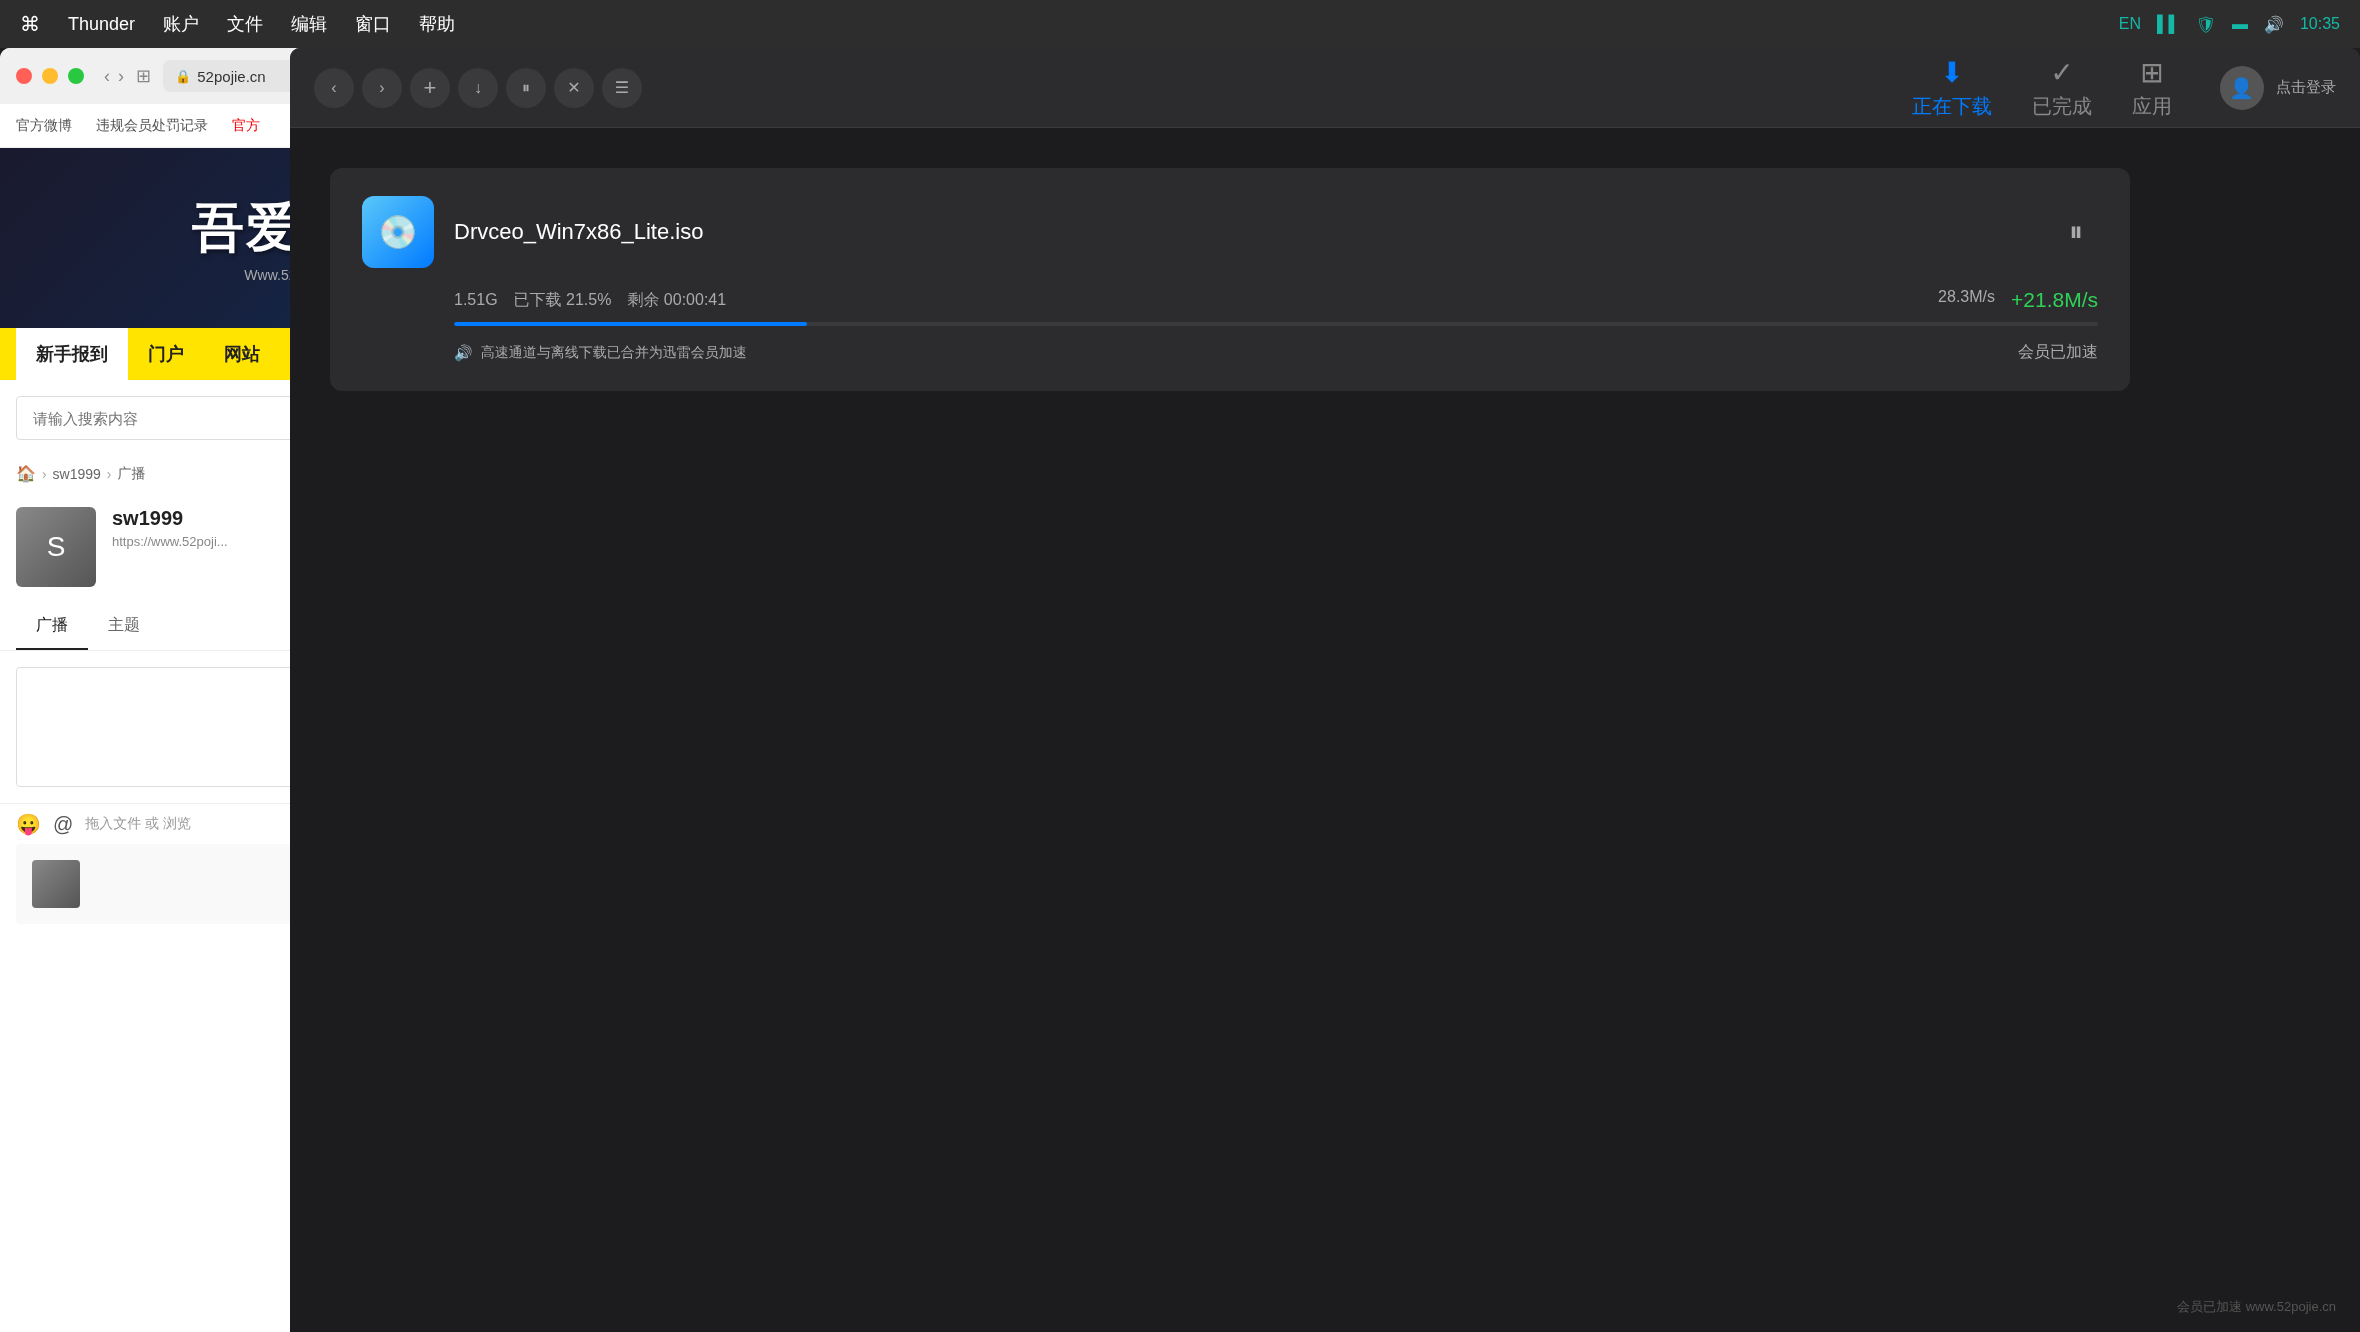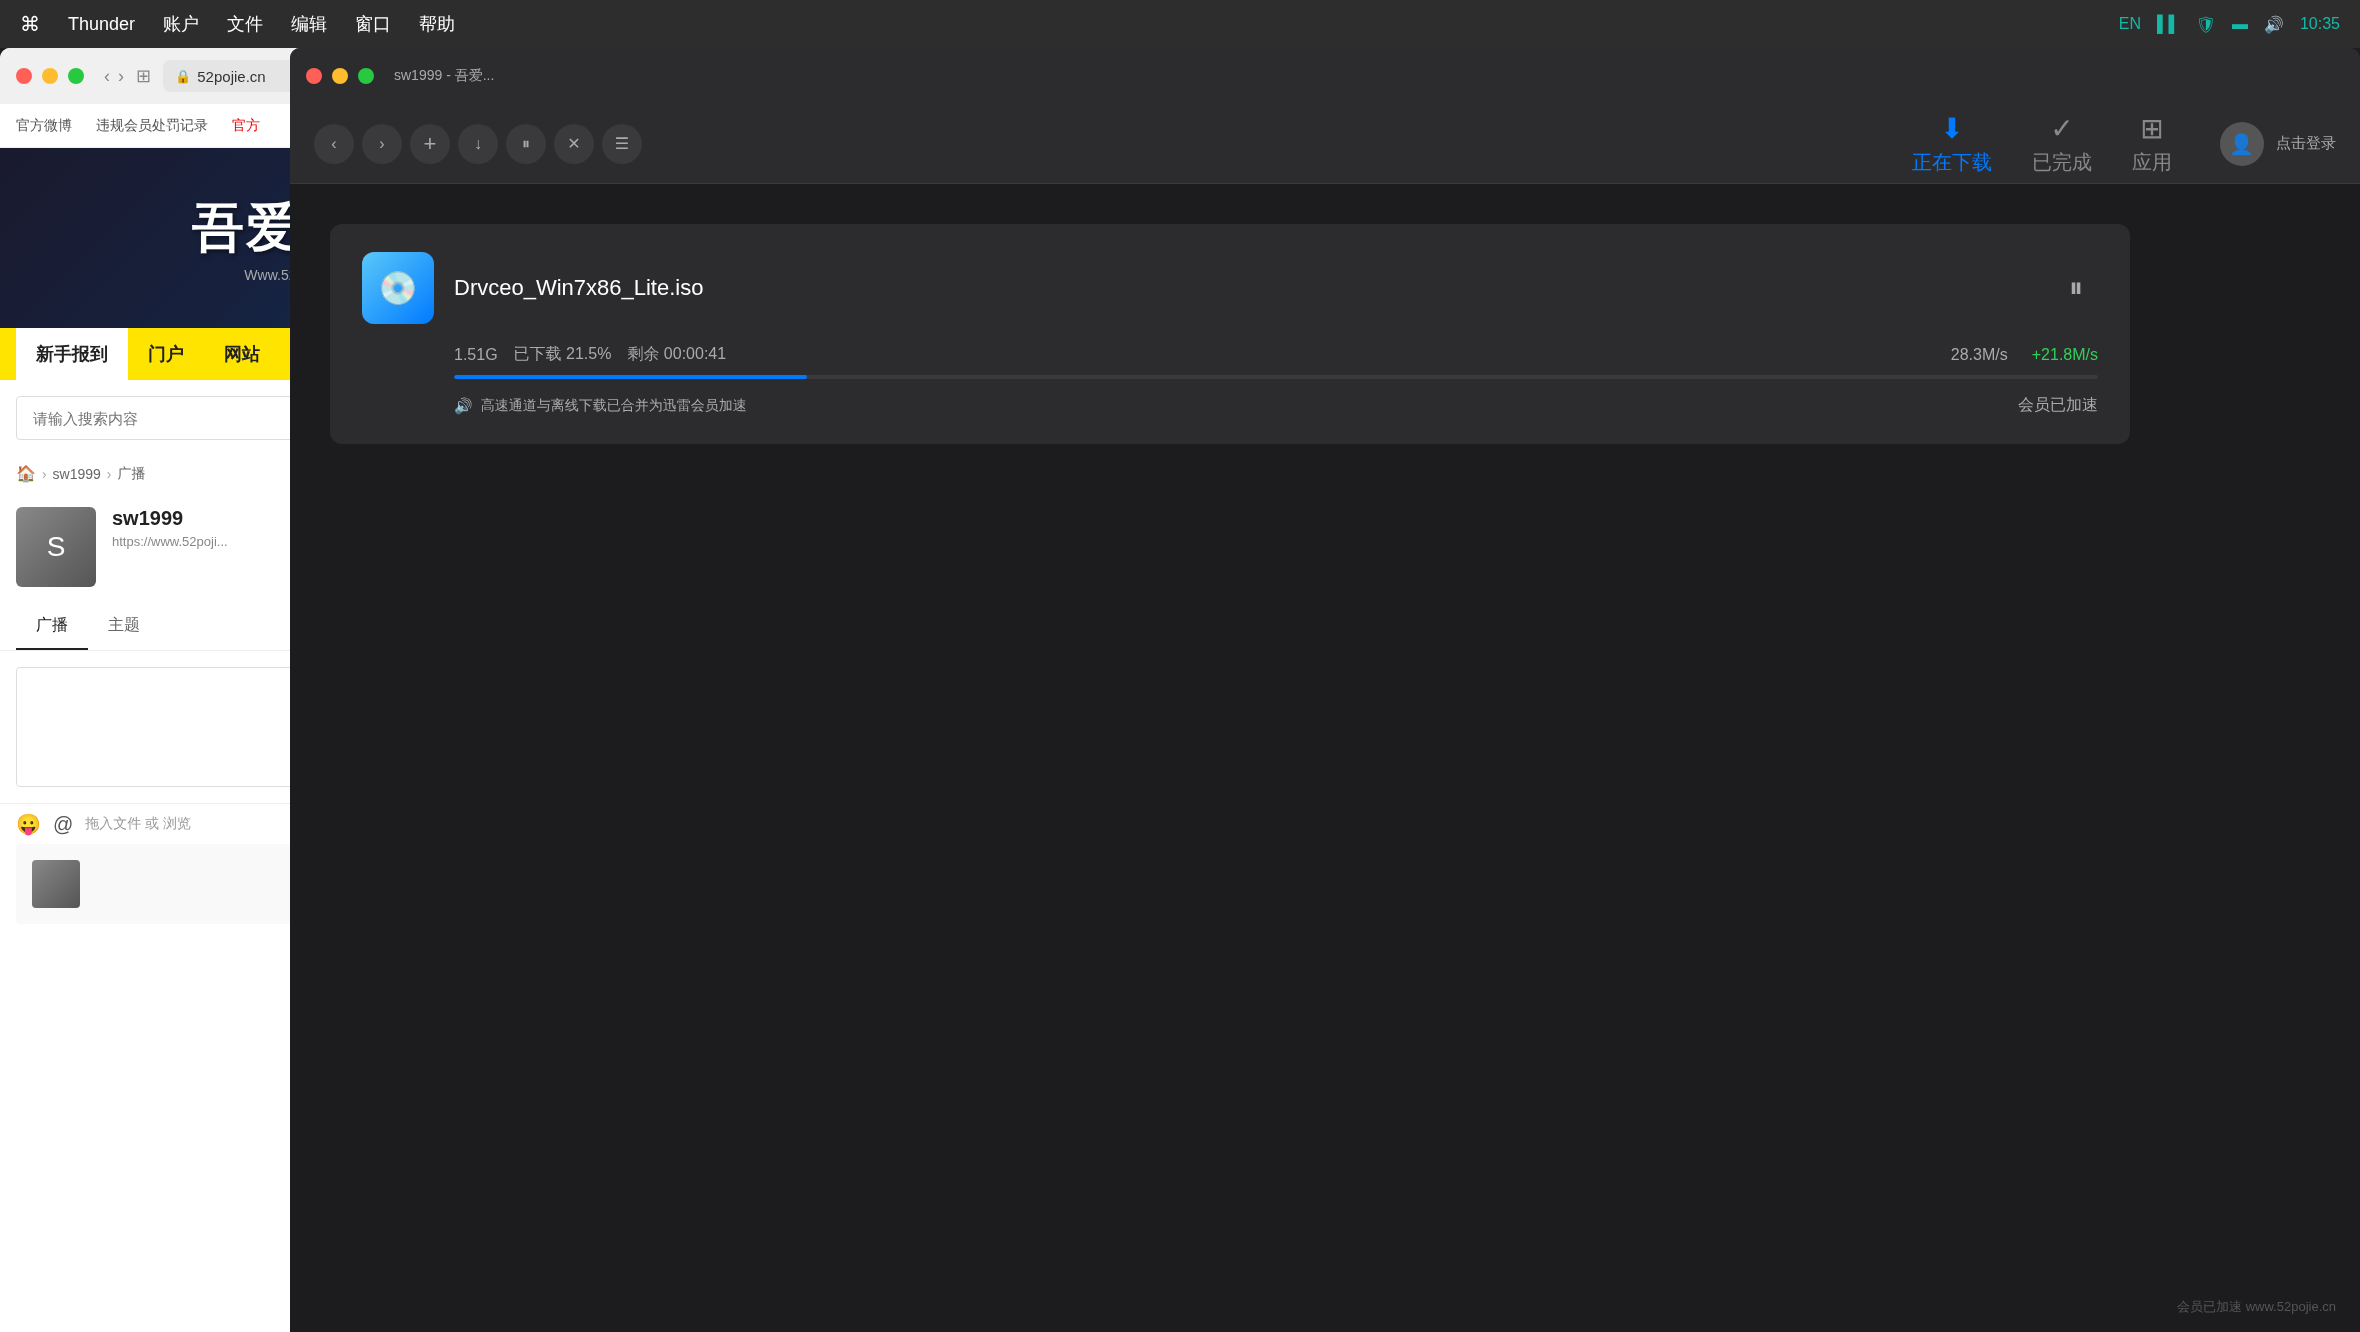--- a/index.html
+++ b/index.html
@@ -500,21 +500,21 @@
       margin-bottom: 10px;
       font-size: 16px;
       color: #aaa;
     }
     .dl-speed-right {
       margin-left: auto;
       display: flex;
       gap: 16px;
     }
     .dl-speed { color: #aaa; font-size: 16px; }
-    .dl-speed-accel { color: #30d158; font-size: 16px; margin-left: 8px; }
+    .dl-speed-accel { color: #30d158; font-size: 21px; }
     .dl-progress-bar {
       height: 4px;
       background: #3a3a3c;
       border-radius: 2px;
       overflow: hidden;
       margin-bottom: 16px;
     }
     .dl-progress-fill {
       height: 100%;
       background: #007aff;
@@ -650,28 +650,20 @@
     </div>
 
     <div class="post-item">
       <div class="post-avatar"></div>
     </div>
   </div>
 </div>
 
 <div class="download-window">
 
-  <div class="dl-titlebar">
-    <div class="dl-traffic-lights">
-      <div class="dl-tl dl-tl-close"></div>
-      <div class="dl-tl dl-tl-min"></div>
-      <div class="dl-tl dl-tl-max"></div>
-    </div>
-    <span class="dl-title">sw1999 - 吾爱...</span>
-  </div>
 
   <div class="dl-toolbar">
 
     <button class="dl-nav-btn">
       <span>‹</span>
     </button>
     <button class="dl-nav-btn">
       <span>›</span>
     </button>
     <button class="dl-add-btn">

